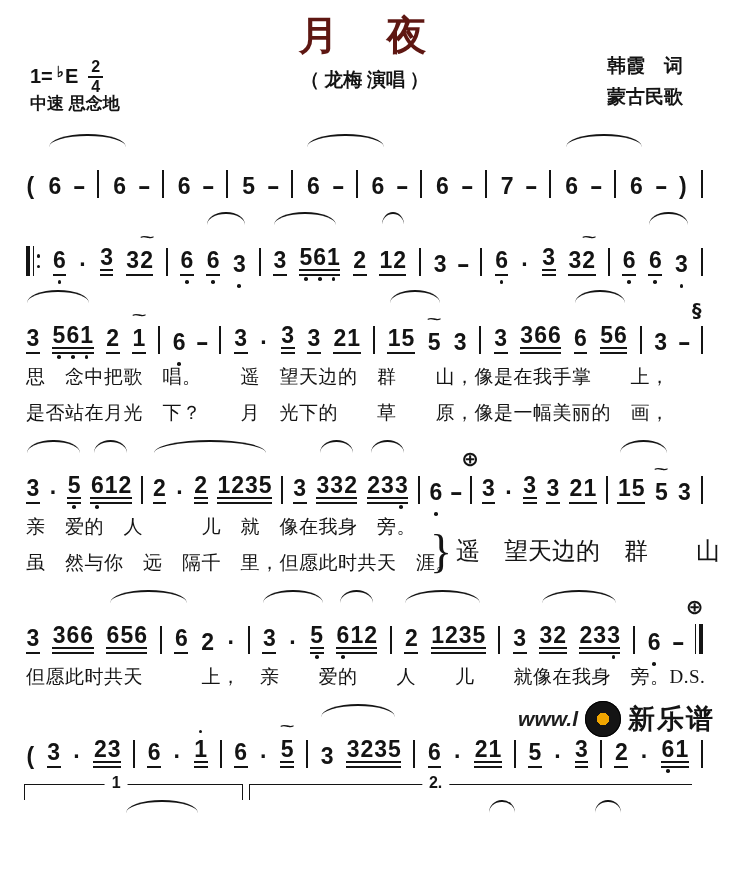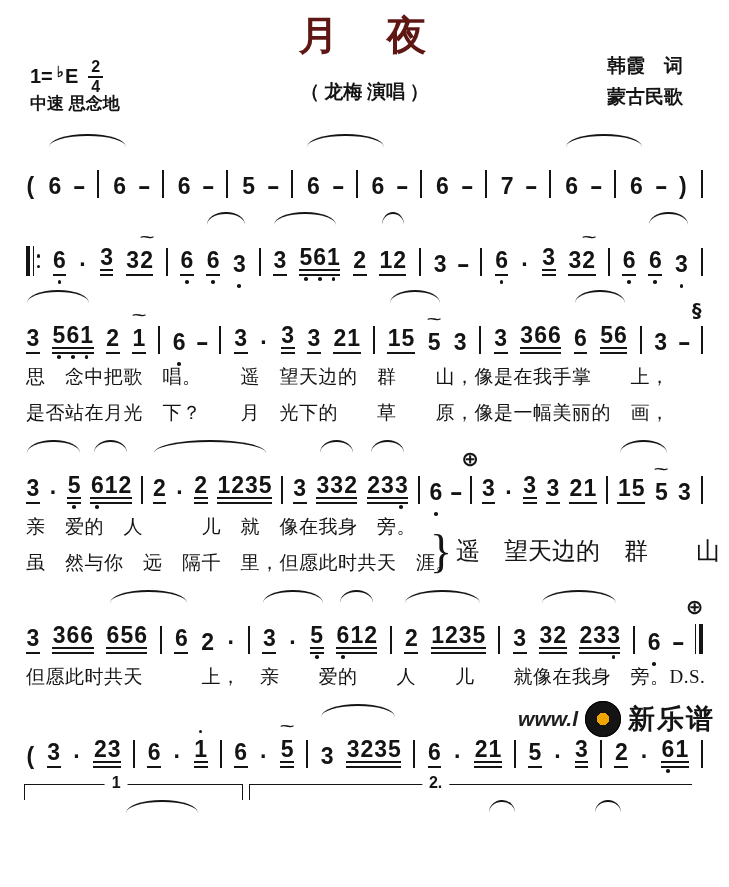--- a/index.html
+++ b/index.html
@@ -8,21 +8,21 @@
     font-family:"Liberation Sans", sans-serif;
     position:relative;overflow:hidden;
   }
   .page{width:729px;height:745px;position:relative;}
   
   .header{position:relative;height:118px;}
   .title{
     text-align:center;padding-top:8px;font-size:40px;font-weight:900;
     letter-spacing:4px;font-family:"Liberation Serif", serif;
   }
-  .subtitle{text-align:center;font-size:19px;font-weight:700;margin-top:16px;
+  .subtitle{text-align:center;font-size:19px;font-weight:700;margin-top:4px;
     font-family:"Liberation Serif", serif;}
   .credits{position:absolute;right:46px;top:50px;font-size:19px;font-weight:700;
     line-height:1.65;font-family:"Liberation Serif", serif;}
   .keysig{position:absolute;left:30px;top:58px;font-size:20px;font-weight:700;
     display:flex;align-items:center;}
   .flat{font-size:15px;vertical-align:super;position:relative;top:-5px;margin:0 1px 0 4px;}
   .frac{display:inline-flex;flex-direction:column;align-items:center;
     margin-left:10px;font-size:16px;line-height:1.1;}
   .frac .ftop{border-bottom:2px solid #141414;padding:0 3px;}
   .tempo{position:absolute;left:30px;top:92px;font-size:17px;font-weight:700;}

